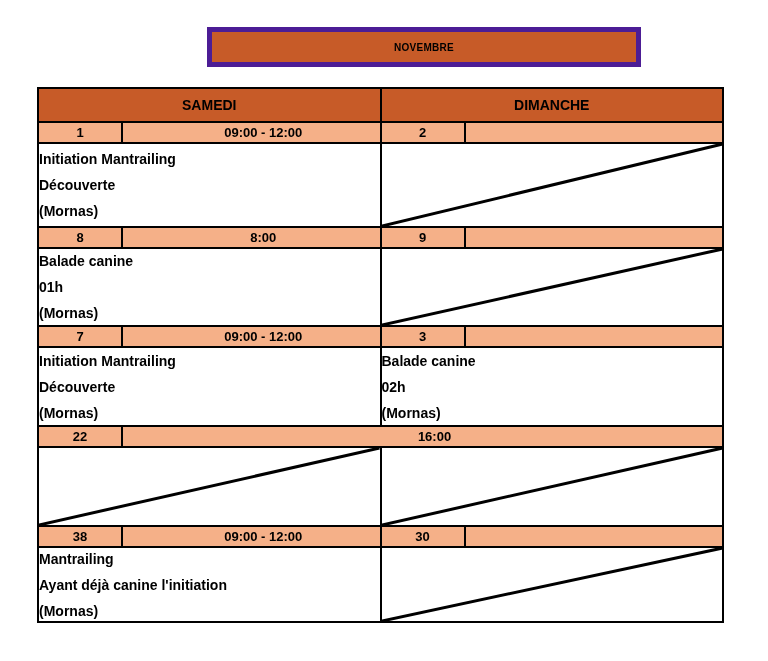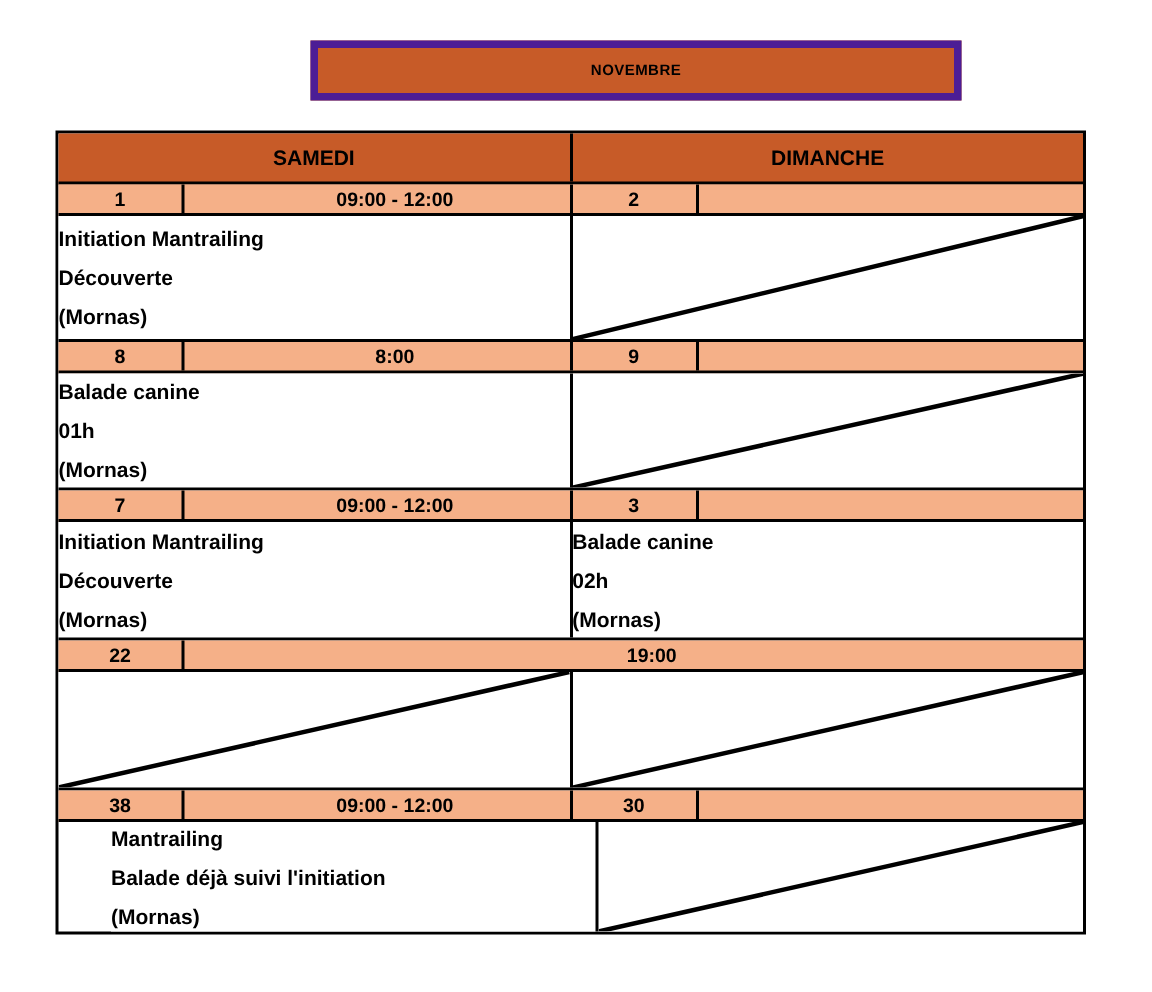--- a/index.html
+++ b/index.html
@@ -79,21 +79,21 @@
     justify-content: center;
     font-size: 13px;
     padding-left: 24px;
   }
 
   .content-row {
     display: flex;
     border-bottom: 2px solid #000000;
     background: #ffffff;
   }
-  .content-row.last { border-bottom: none; margin-left: 35px; }
+  .content-row.last { border-bottom: none; }
   .h-a { height: 82px; }
   .h-b { height: 76px; }
   .h-c { height: 77px; }
   .h-d { height: 77px; }
   .h-e { height: 73px; }
   .event-cell {
     flex: 1;
     position: relative;
     display: flex;
     flex-direction: column;
@@ -196,21 +196,21 @@
       <span>Balade canine</span>
       <span>02h</span>
       <span>(Mornas)</span>
 
     </div>
   </div>
 
   <div class="date-row">
     <div class="day-date">
       <div class="date-num">22</div>
-      <div class="date-time">19:00</div>
+      <div class="date-time">16:00</div>
     </div>
   </div>
   <div class="content-row h-d">
     <div class="event-cell">
       <svg class="diag" viewBox="0 0 100 100" preserveAspectRatio="none">
           <line x1="0" y1="100" x2="100" y2="0" stroke="#000" stroke-width="3" vector-effect="non-scaling-stroke"></line>
         </svg>
     </div>
     <div class="event-cell">
       <svg class="diag" viewBox="0 0 100 100" preserveAspectRatio="none">
@@ -225,21 +225,21 @@
       <div class="date-time">09:00 - 12:00</div>
     </div>
     <div class="day-date">
       <div class="date-num">30</div>
       <div class="date-time"></div>
     </div>
   </div>
   <div class="content-row h-e last">
     <div class="event-cell">
       <span>Mantrailing</span>
-      <span>Balade déjà suivi l'initiation</span>
+      <span>Ayant déjà canine l'initiation</span>
       <span>(Mornas)</span>
 
     </div>
     <div class="event-cell">
       <svg class="diag" viewBox="0 0 100 100" preserveAspectRatio="none">
           <line x1="0" y1="100" x2="100" y2="0" stroke="#000" stroke-width="3" vector-effect="non-scaling-stroke"></line>
         </svg>
     </div>
   </div>
 

